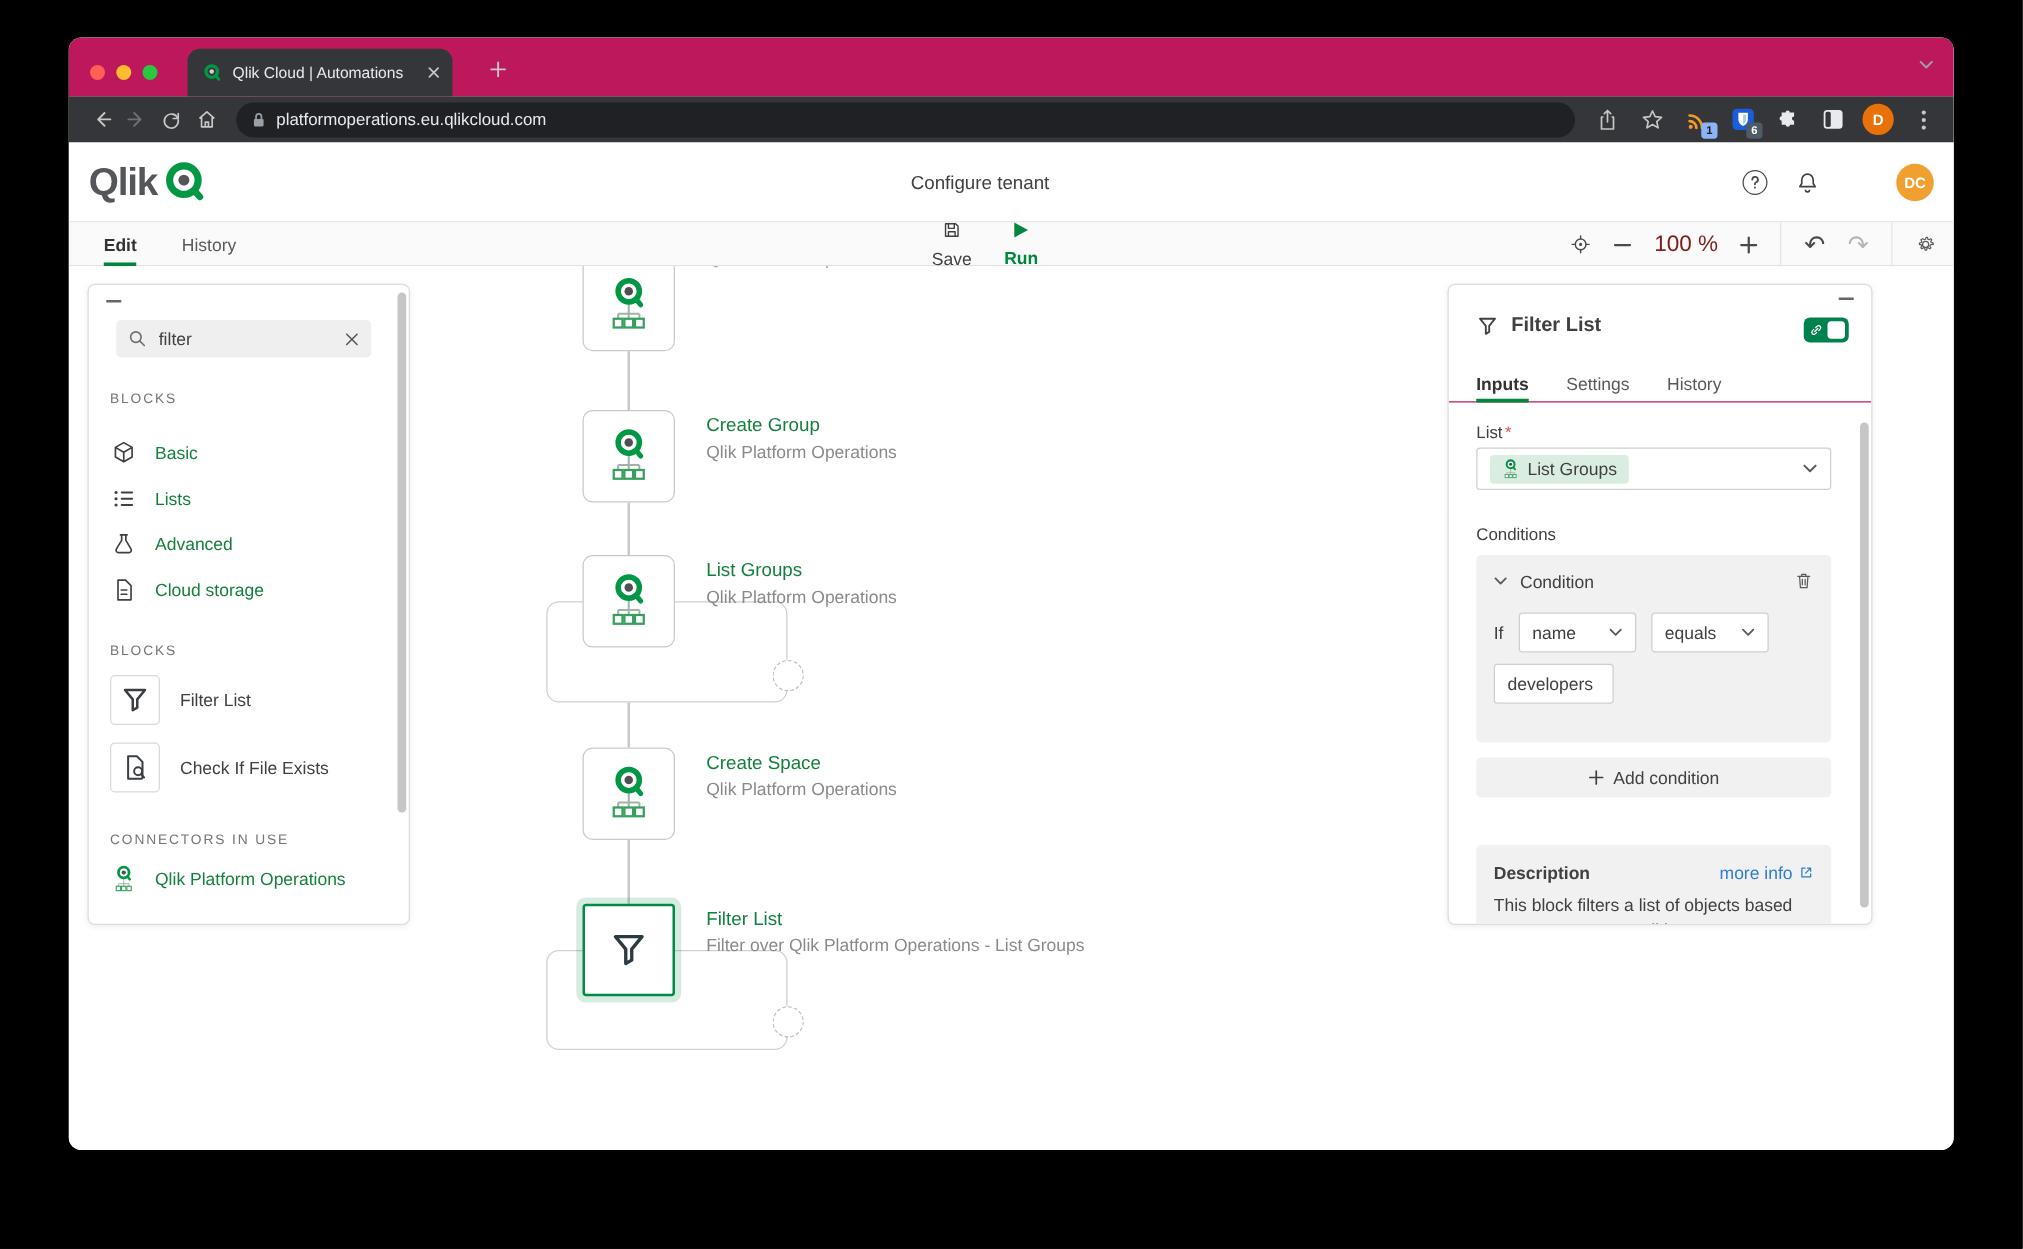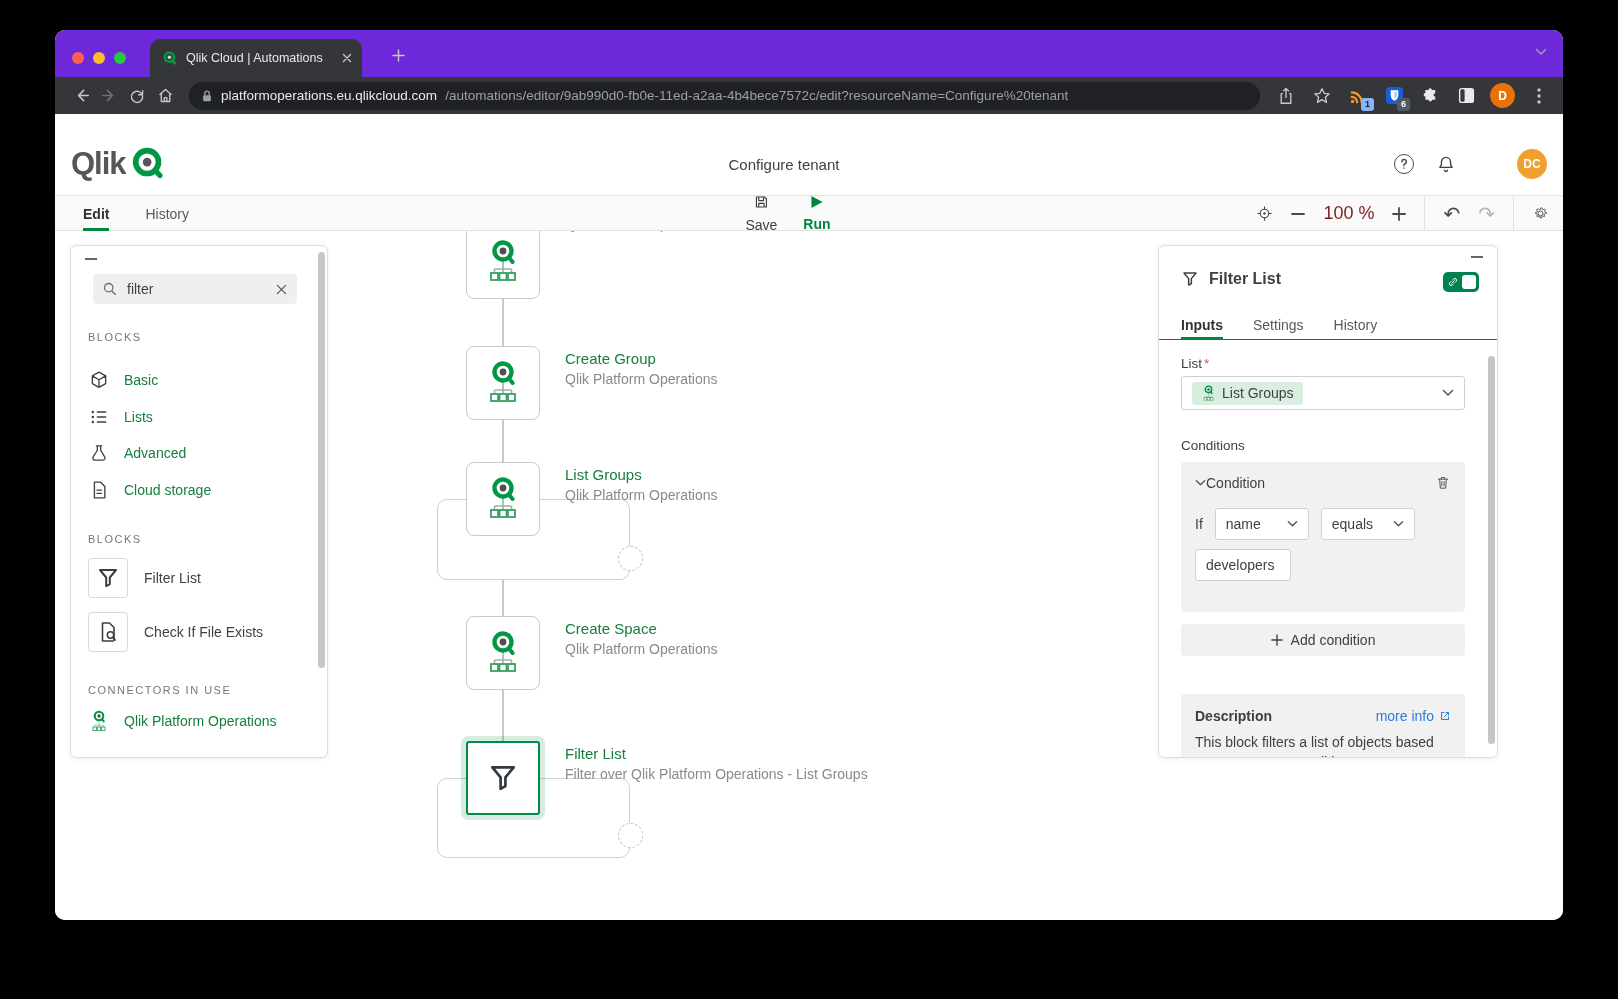--- a/index.html
+++ b/index.html
@@ -6,21 +6,21 @@
   *{box-sizing:border-box;}
   .stage{position:relative;width:1618px;height:999px;background:#000;overflow:hidden;
          font-family:"Liberation Sans","DejaVu Sans",sans-serif;}
   svg{display:block;}
 
   
   .win{position:absolute;left:55px;top:30px;width:1508px;height:890px;border-radius:10px;
        overflow:hidden;background:#fff;display:flex;flex-direction:column;}
 
   
-  .tabstrip{position:relative;height:47px;background:#6d28d9;flex:none;}
+  .tabstrip{position:relative;height:47px;background:#be185d;flex:none;}
   .dot{position:absolute;top:22px;width:12px;height:12px;border-radius:50%;}
   .tab{position:absolute;left:95px;top:9px;width:212px;height:38px;background:#35363a;
        border-radius:10px 10px 0 0;display:flex;align-items:center;padding:0 10px 0 12px;gap:8px;}
   .tab-title{color:#e8eaed;font-size:12.5px;flex:1;white-space:nowrap;overflow:hidden;}
   .newtab{position:absolute;left:332px;top:14px;width:22px;height:22px;color:#c7c7c7;
           display:flex;align-items:center;justify-content:center;border-radius:50%;}
   .strip-chev{position:absolute;right:16px;top:18px;color:#9aa0a6;}
 
   
   .urlbar{height:37px;background:#35363a;display:flex;align-items:center;padding:0 12px;flex:none;}
@@ -33,21 +33,21 @@
   .exticon{position:relative;width:24px;height:24px;display:flex;align-items:center;justify-content:center;flex:none;}
   .badge{position:absolute;right:-4px;bottom:-3px;min-width:13px;height:13px;border-radius:3px;
          font-size:9px;font-weight:bold;display:flex;align-items:center;justify-content:center;padding:0 2px;}
   .badge.blue{background:#8ab4f8;color:#202124;}
   .badge.slate{background:#4d5b66;color:#fff;}
   .avatar-d{width:25px;height:25px;border-radius:50%;background:#e8710a;color:#fff;font-size:12px;
             font-weight:bold;display:flex;align-items:center;justify-content:center;}
   .bar-right{display:flex;align-items:center;gap:12px;padding-left:4px;}
 
   
-  .appheader{position:relative;height:64px;background:#fff;border-bottom:1px solid #e2e2e2;flex:none;margin-top:18px;}
+  .appheader{position:relative;height:64px;background:#fff;border-bottom:1px solid #e2e2e2;flex:none;}
   .logo{position:absolute;left:16px;top:13px;display:flex;align-items:center;gap:4px;}
   .logo-text{font-size:31px;font-weight:bold;color:#54565a;letter-spacing:-1px;}
   .hdr-title{position:absolute;left:50%;top:0;height:64px;transform:translateX(-50%);margin-left:-25px;
              display:flex;align-items:center;font-size:15px;color:#404040;}
   .hdr-right{position:absolute;right:16px;top:0;height:64px;display:flex;align-items:center;gap:22px;}
   .hicon{color:#404040;display:flex;align-items:center;justify-content:center;}
   .help-circ{width:20px;height:20px;border-radius:50%;border:1.6px solid #4a4a4a;color:#4a4a4a;}
   .waffle{display:grid;grid-template-columns:repeat(3,4px);grid-template-rows:repeat(3,4px);gap:2.5px;}
   .waffle div{background:#3a3a3a;}
   .avatar-dc{width:30px;height:30px;border-radius:50%;background:#f0a030;color:#fff;font-size:12px;
@@ -117,21 +117,21 @@
   .ptab.active{color:#333;font-weight:bold;border-bottom:3px solid #00873d;}
   .flabel{position:absolute;left:22px;font-size:13.5px;color:#404040;}
   .req{color:#d9534f;margin-left:2px;}
   .sel{border:1px solid #cfcfcf;border-radius:3px;background:#fff;display:flex;align-items:center;
        padding:0 10px;font-size:14px;color:#404040;gap:8px;}
   .listsel{position:absolute;left:22px;top:130px;width:284px;height:34px;}
   .pill{background:#d9eee0;border-radius:3px;display:flex;align-items:center;gap:6px;padding:3px 9px;}
   .spacer{flex:1;}
   .card{position:absolute;left:22px;width:284px;background:#f1f1f1;border-radius:4px;}
   .ccard{top:216px;height:150px;}
-  .chead{position:absolute;left:14px;top:13px;display:flex;align-items:center;
+  .chead{position:absolute;left:14px;top:13px;display:flex;align-items:center;gap:10px;
          font-size:14px;color:#404040;justify-content:center;}
   .trash{position:absolute;right:14px;top:12px;color:#595959;}
   .ifrow{position:absolute;left:14px;top:46px;display:flex;align-items:center;gap:12px;}
   .iflbl{font-size:14px;color:#404040;}
   .csel{height:32px;width:94px;}
   .devrow{position:absolute;left:14px;top:87px;}
   .csel2{height:32px;width:96px;}
   .addbtn{position:absolute;left:22px;top:378px;width:284px;height:32px;background:#f1f1f1;border-radius:4px;
           display:flex;align-items:center;justify-content:center;gap:8px;font-size:14px;color:#404040;}
   .dcard{top:448px;height:120px;padding:14px;}
@@ -216,21 +216,20 @@
         <svg width="17" height="17" viewBox="0 0 20 20">
             <path d="M3 9l7-6 7 6M5 8v9h10V8M8.5 17v-4.5h3V17" fill="none" stroke="currentColor" stroke-width="1.6" stroke-linejoin="round"></path>
           </svg>
       </div>
       <div class="urlfield">
         <svg width="12" height="14" viewBox="0 0 14 16">
           <rect x="2.5" y="7" width="9" height="7" rx="1" fill="#9aa0a6"></rect>
           <path d="M4.5 7V4.8a2.5 2.5 0 0 1 5 0V7" fill="none" stroke="#9aa0a6" stroke-width="1.6"></path>
         </svg>
         <span class="url-domain">platformoperations.eu.qlikcloud.com</span>
-          <span class="url-path">/automations/editor/9ab990d0-fb0e-11ed-a2aa-4b4bece7572c/edit?resourceName=Configure%20tenant</span>
       </div>
       <div class="bar-right">
         <div class="exticon">
           <svg width="16" height="18" viewBox="0 0 20 22">
               <path d="M10 1.8v11M6.8 4.6L10 1.5l3.2 3.1" fill="none" stroke="#c7c7c7" stroke-width="1.7" stroke-linecap="round" stroke-linejoin="round"></path>
               <path d="M6 8H4v12h12V8h-2" fill="none" stroke="#c7c7c7" stroke-width="1.7" stroke-linejoin="round"></path>
             </svg>
         </div>
         <div class="exticon">
           <svg width="18" height="18" viewBox="0 0 20 20">

